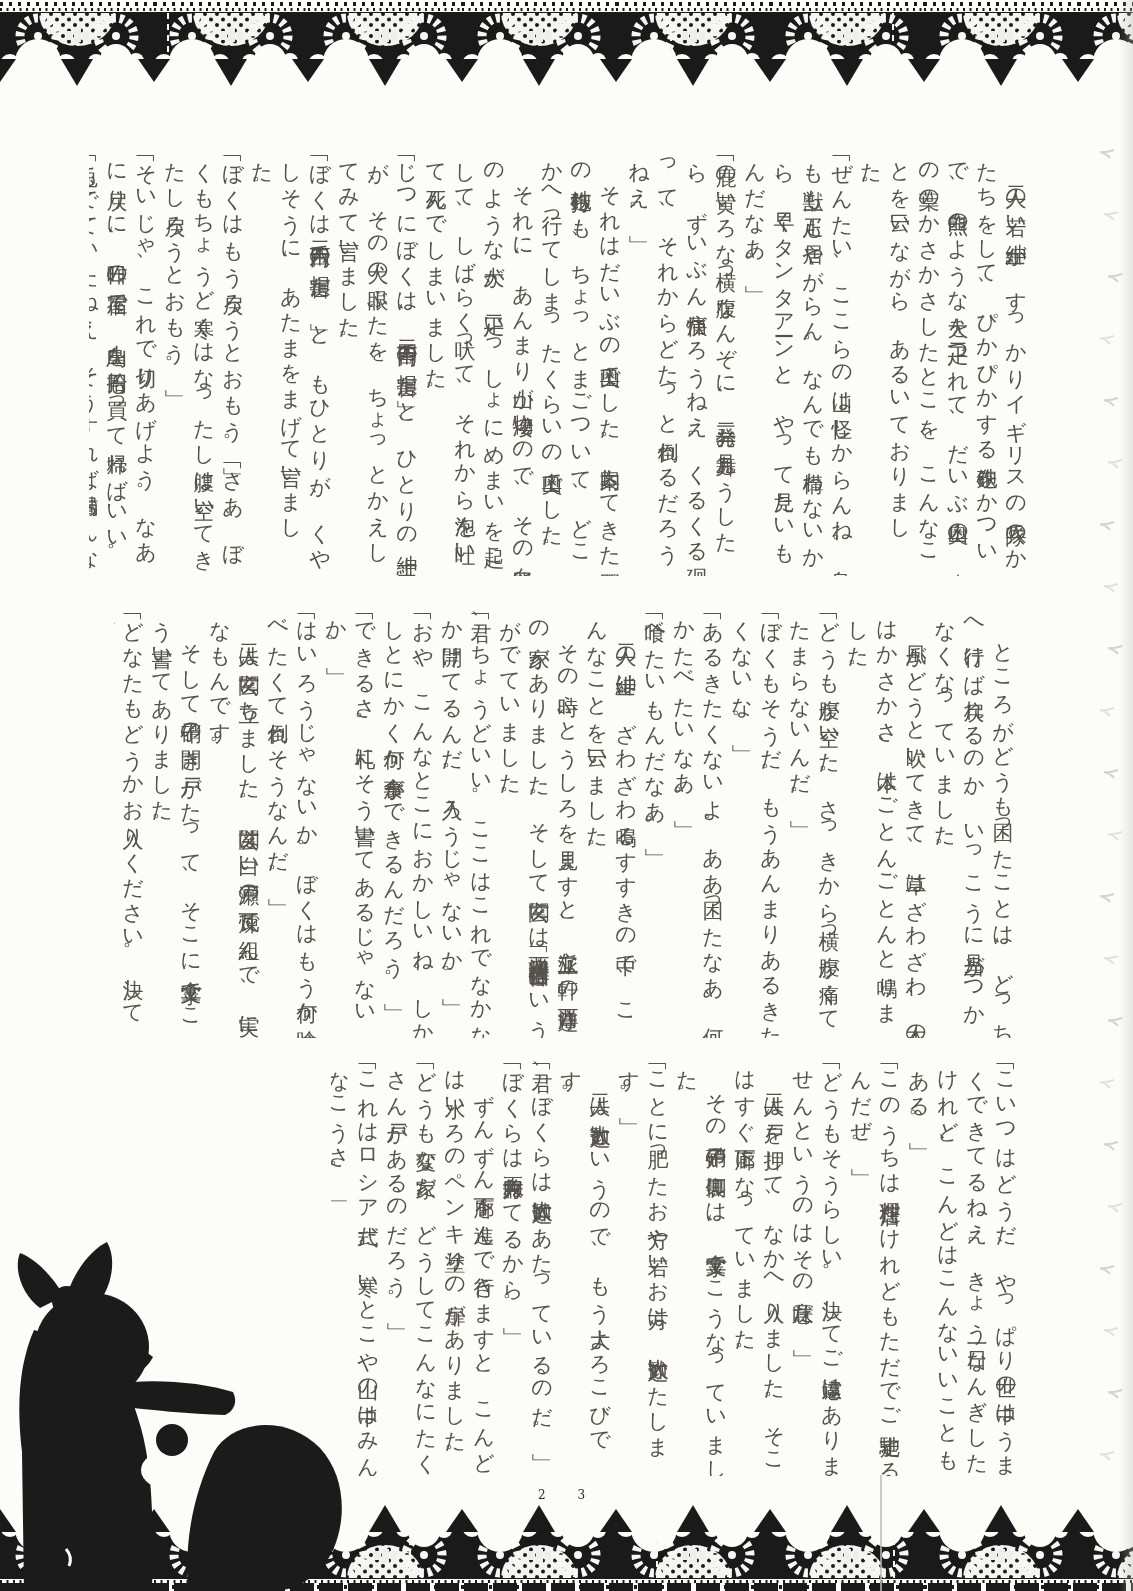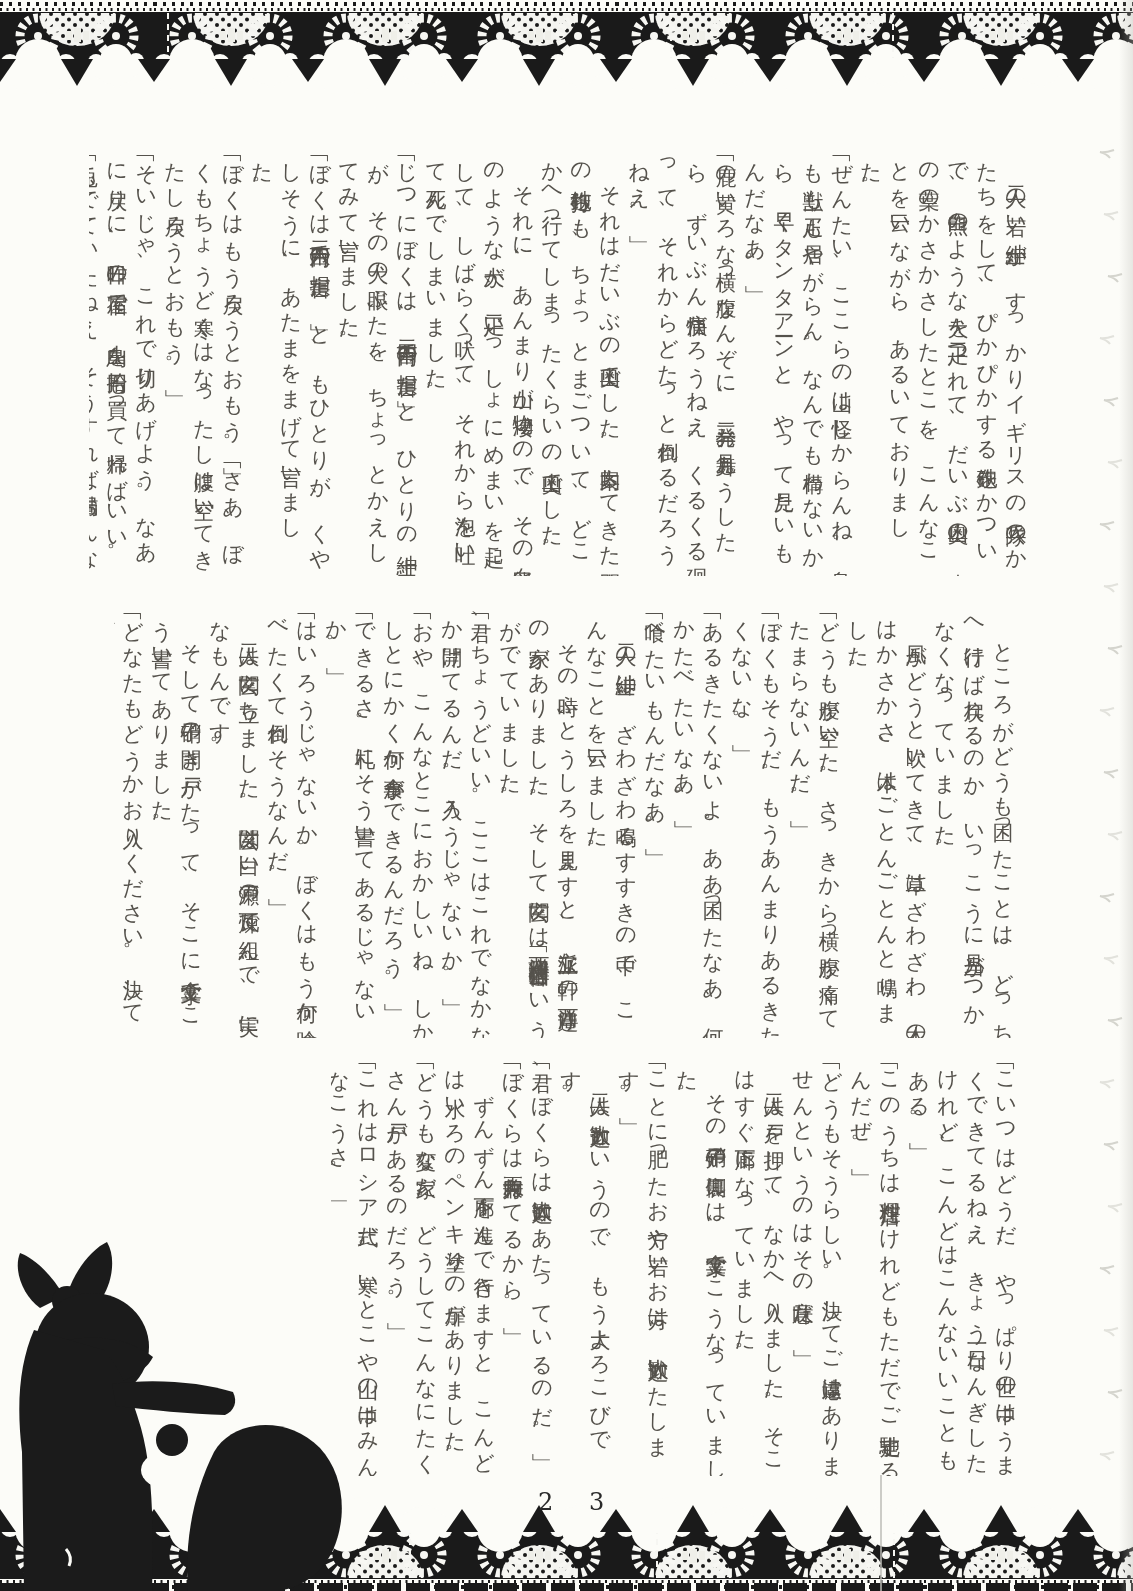--- a/index.html
+++ b/index.html
@@ -15,21 +15,21 @@
     font-size:21px;line-height:29px;letter-spacing:1.5px;
     color:#55524c;overflow:hidden;
   }
   .band p{margin:0;padding:0;text-indent:23px;}
   .band p.q{text-indent:0;}
   .band1{top:148px;right:103px;width:941px;height:428px;}
   .band2{top:606px;right:116px;width:903px;height:432px;}
   .band3{top:1056px;right:113px;width:689px;height:420px;}
   .pageno{
     position:absolute;z-index:3;left:538px;top:1488px;
-    font-family:"DejaVu Serif",serif;font-size:24px;letter-spacing:14px;
+    font-family:"DejaVu Serif",serif;font-size:12px;letter-spacing:14px;
     color:#2a2a2a;white-space:nowrap;
   }
   .edge-shade{
     position:absolute;z-index:2;top:0;right:0;width:14px;height:100%;
     background:linear-gradient(to left,rgba(190,190,184,.35),rgba(190,190,184,0));
     pointer-events:none;
   }
 </style>
 </head>
 <body>

